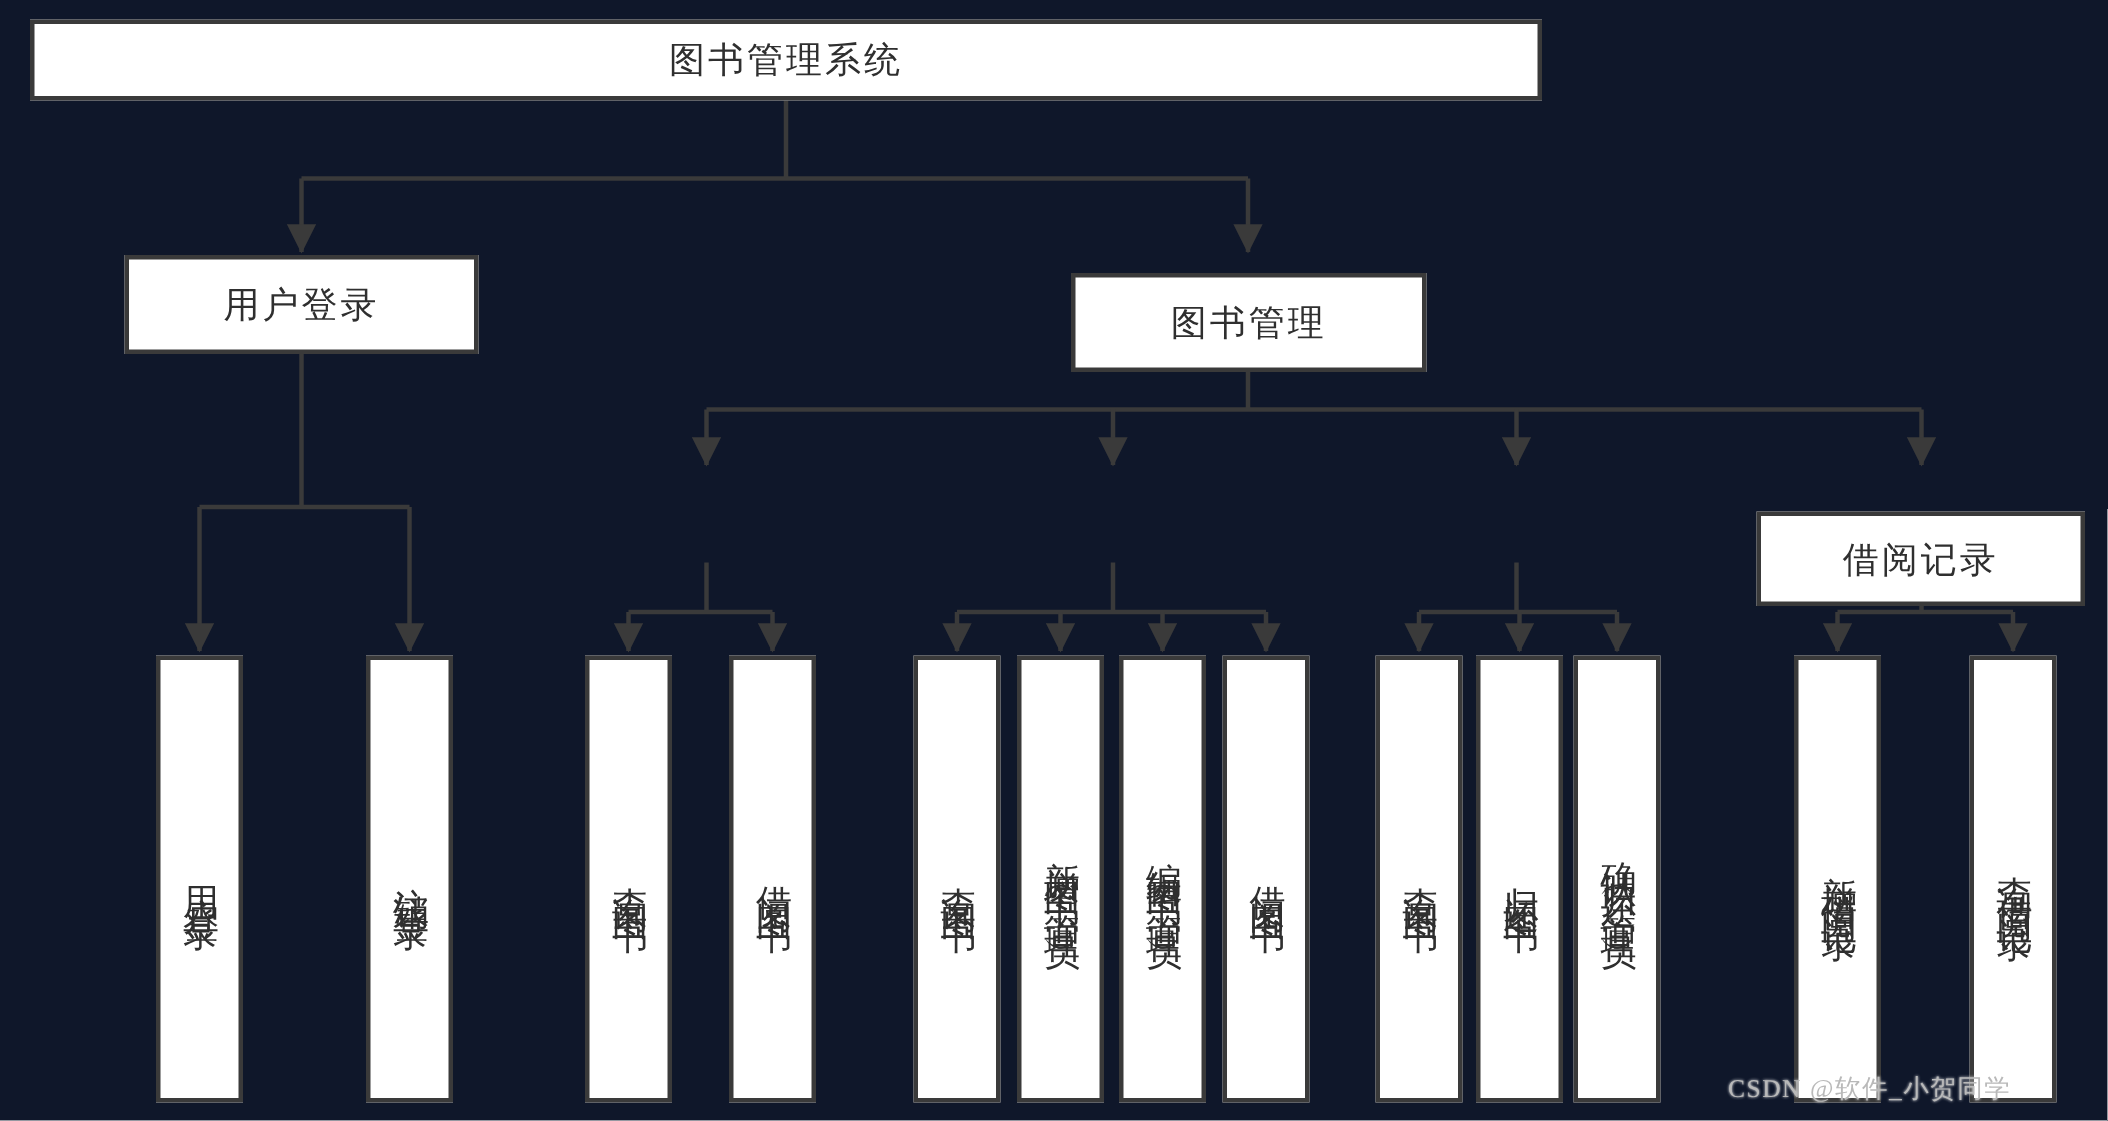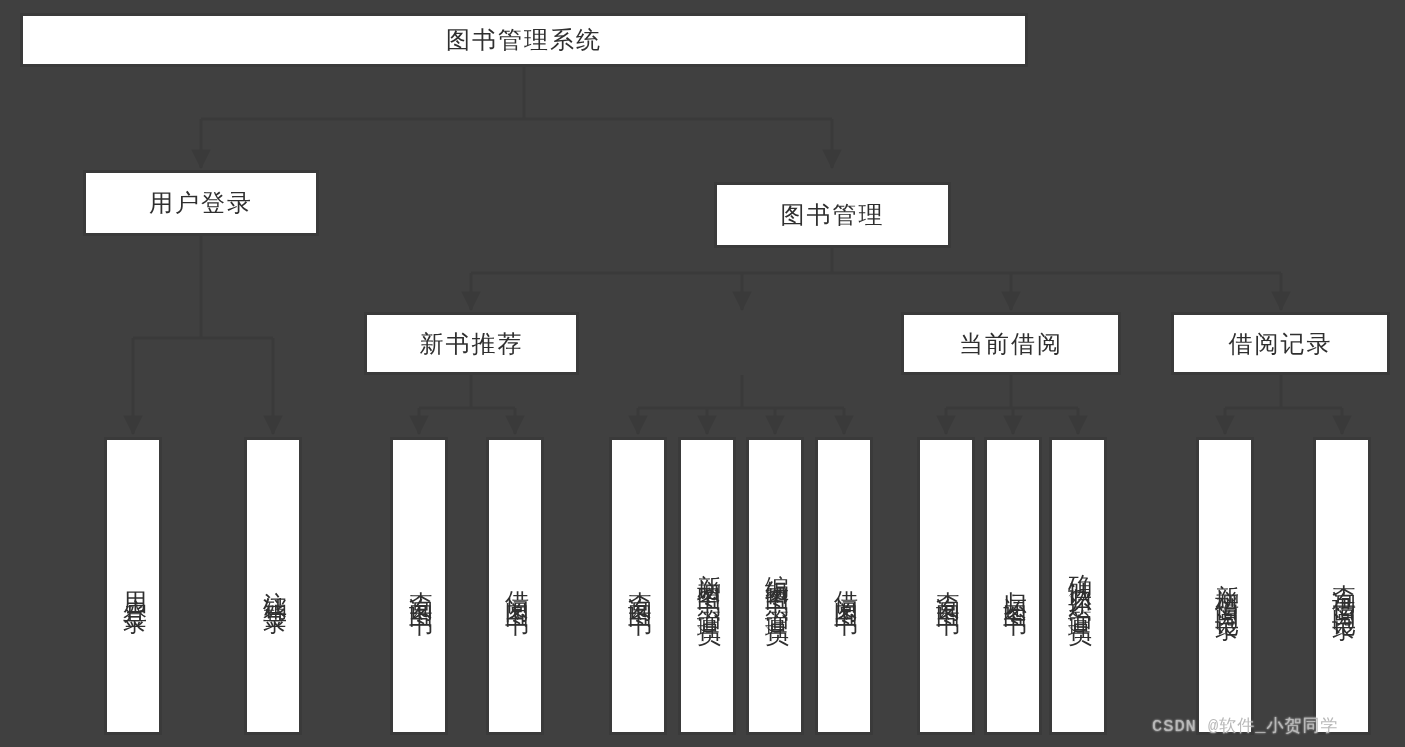--- a/index.html
+++ b/index.html
@@ -1,18 +1,18 @@
 <!DOCTYPE html>
 <html style="--line: #3a3a3a; --text: #2f2f2f; --watermark: #b9b9b9;"><head>
 <meta charset="utf-8">
 <style>
   html,body{margin:0;padding:0;background:#ffffff;}
   .stage{
-    position:relative;width:1405px;height:747px;background:#404040;
-    font-family:Liberation Mono, monospace;
+    position:relative;width:1405px;height:747px;background:#0f172a;
+    font-family:Liberation Serif, serif;
     overflow:hidden;
   }
   .connectors{position:absolute;left:0;top:0;width:1405px;height:747px;}
   .connector{stroke:var(--line,#3a3a3a);stroke-width:3;fill:none;}
   .arrowhead{fill:var(--line,#3a3a3a);stroke:none;}
   .box{
     position:absolute;box-sizing:border-box;background:#ffffff;
     border:3px solid var(--line,#3a3a3a);
     display:flex;align-items:center;justify-content:center;
     color:var(--text,#2f2f2f);font-size:24px;letter-spacing:2px;
@@ -88,27 +88,21 @@
     <span>图书管理系统</span>
   </div>
 
   <div class="box lvl2" style="left:83px;width:236px;">
     <span>用户登录</span>
   </div>
   <div class="box lvl2" style="left:714px;width:237px;margin-top:12px;">
     <span>图书管理</span>
   </div>
 
-  <div class="box lvl3" style="left:364px;width:215px;">
-    <span>新书推荐</span>
-  </div>
-  <div class="box lvl3" style="left:901px;width:220px;">
-    <span>当前借阅</span>
-  </div>
-  <div class="box lvl3" style="left:1171px;width:219px;">
+  <div class="box lvl3" style="left:1171px;width:219px;margin-top:29px;">
     <span>借阅记录</span>
   </div>
 
   <div class="leaf" style="left:104px;">
     <span class="vtext">用户登录</span>
   </div>
   <div class="leaf" style="left:244px;">
     <span class="vtext">注销登录</span>
   </div>
 

